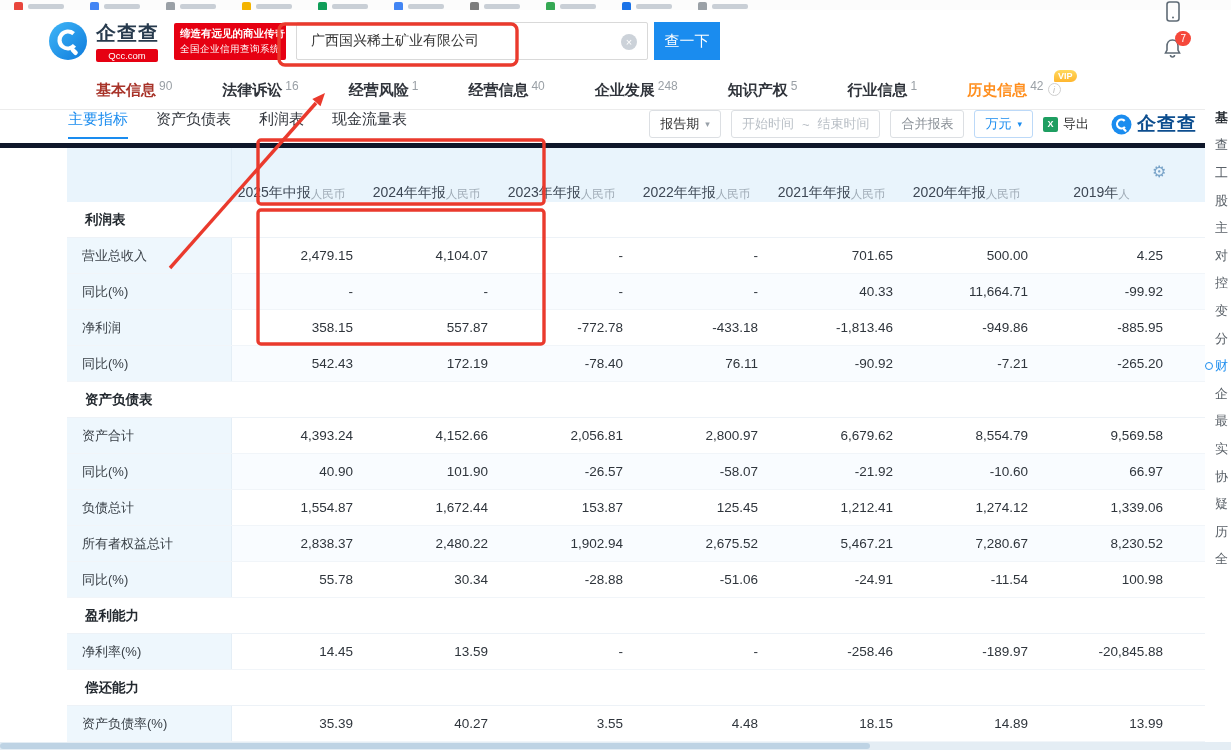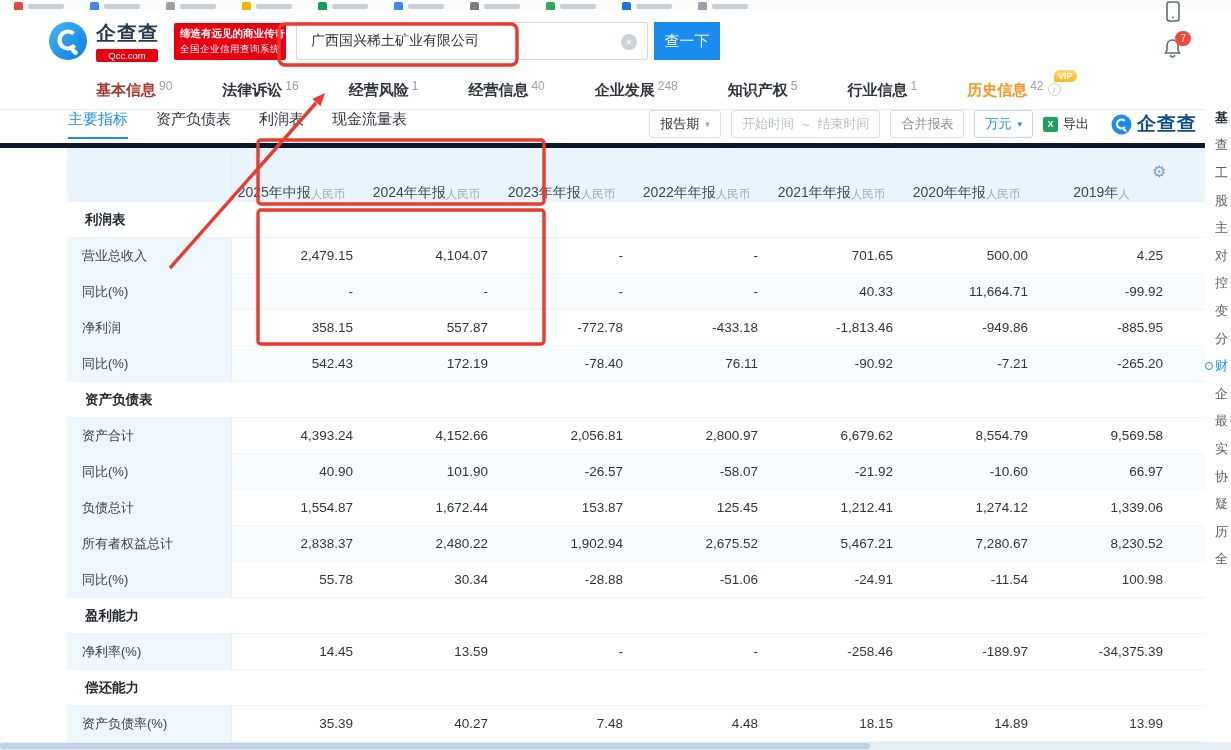--- a/index.html
+++ b/index.html
@@ -409,31 +409,31 @@
           <span class="sec-title">盈利能力</span>
         </div>
         <div class="data-row">
           <div class="row-label">净利率(%)</div>
           <div class="cell">14.45</div>
           <div class="cell">13.59</div>
           <div class="cell">-</div>
           <div class="cell">-</div>
           <div class="cell">-258.46</div>
           <div class="cell">-189.97</div>
-          <div class="cell">-34,375.39</div>
+          <div class="cell">-20,845.88</div>
           <div class="cell"></div>
         </div>
         <div class="sec-row">
           <span class="sec-title">偿还能力</span>
         </div>
         <div class="data-row">
           <div class="row-label">资产负债率(%)</div>
           <div class="cell">35.39</div>
           <div class="cell">40.27</div>
-          <div class="cell">7.48</div>
+          <div class="cell">3.55</div>
           <div class="cell">4.48</div>
           <div class="cell">18.15</div>
           <div class="cell">14.89</div>
           <div class="cell">13.99</div>
           <div class="cell"></div>
         </div>
       </div>
   </div>
 
   <span class="gear">⚙</span>

